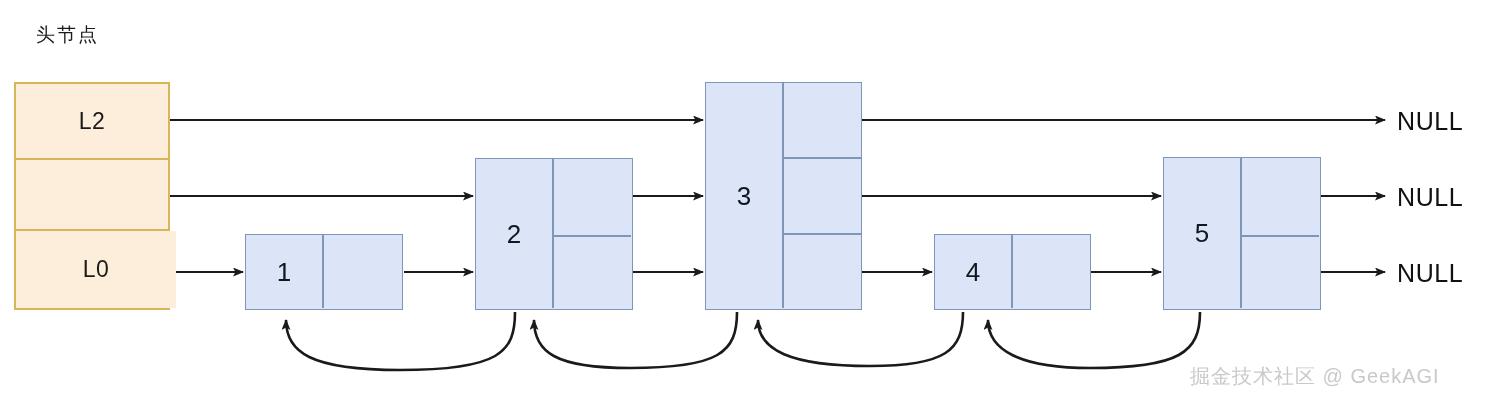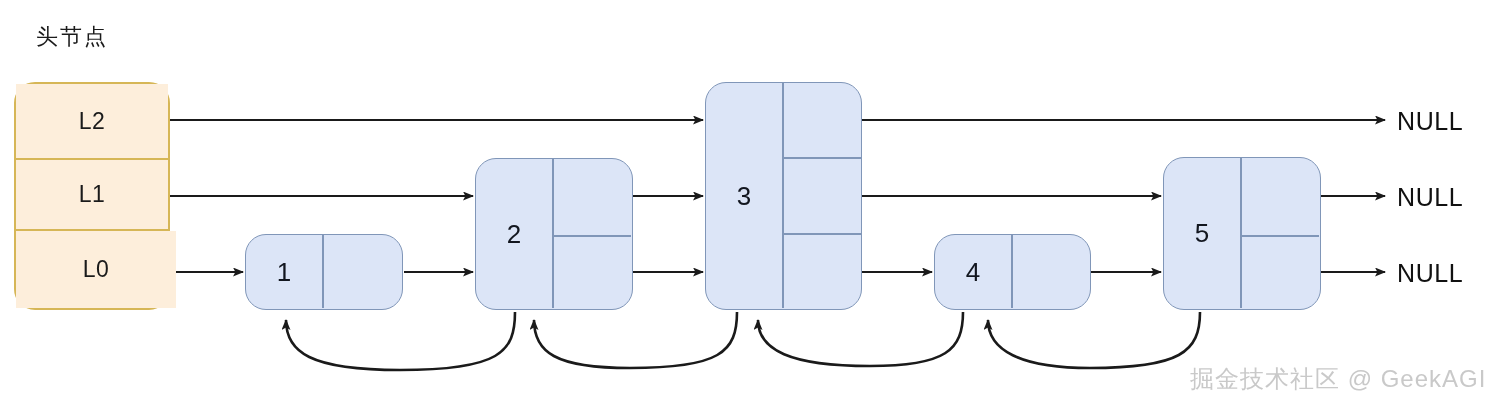--- a/index.html
+++ b/index.html
@@ -20,21 +20,20 @@
   #svg-layer {
     position: absolute;
     left: 0;
     top: 0;
     width: 1498px;
     height: 408px;
   }
   .box {
     position: absolute;
     box-sizing: border-box;
-    border-radius: 21px;
   }
   .head-node {
     border: 2px solid #d6b656;
     background: #fdeedb;
   }
   .head-cell {
     position: absolute;
     box-sizing: border-box;
     background: #fdeedb;
     display: flex;
@@ -77,28 +76,28 @@
   .null-label {
     position: absolute;
     font-size: 25px;
     color: #111111;
     white-space: nowrap;
     letter-spacing: 0.6px;
     text-align: right;
   }
   .title-label {
     position: absolute;
-    font-size: 22px;
+    font-size: 19px;
     color: #1b1b1b;
     white-space: nowrap;
     letter-spacing: 2px;
   }
   .watermark {
     position: absolute;
-    font-size: 24px;
+    font-size: 20px;
     color: #c9c9c9;
     white-space: nowrap;
     letter-spacing: 1px;
   }
 </style>
 </head>
 <body>
 
 <div id="canvas">
 
@@ -135,23 +134,20 @@
     </g>
   </svg>
 
   <div class="title-label" style="left:36px; top:22px;">头节点</div>
 
   <div class="box head-node" style="left:14px; top:82px; width:156px; height:228px;">
     <div class="head-cell" style="left:0; top:0; width:152px; height:74px;">
       <span>L2</span>
     </div>
     <div class="head-divider" style="left:0; top:74px; width:152px;"></div>
-    <div class="head-cell" style="left:0; top:76px; width:152px; height:69px;">
-      <span>L1</span>
-    </div>
     <div class="head-divider" style="left:0; top:145px; width:152px;"></div>
     <div class="head-cell" style="left:0; top:147px; width:160px; height:77px;">
       <span>L0</span>
     </div>
   </div>
 
   <div class="box node" style="left:245px; top:234px; width:158px; height:76px;">
     <div class="v-divider" style="left:76px; top:0; height:73px;"></div>
   </div>
   <div class="node-value" style="left:245px; top:234px; width:78px; height:76px;">

